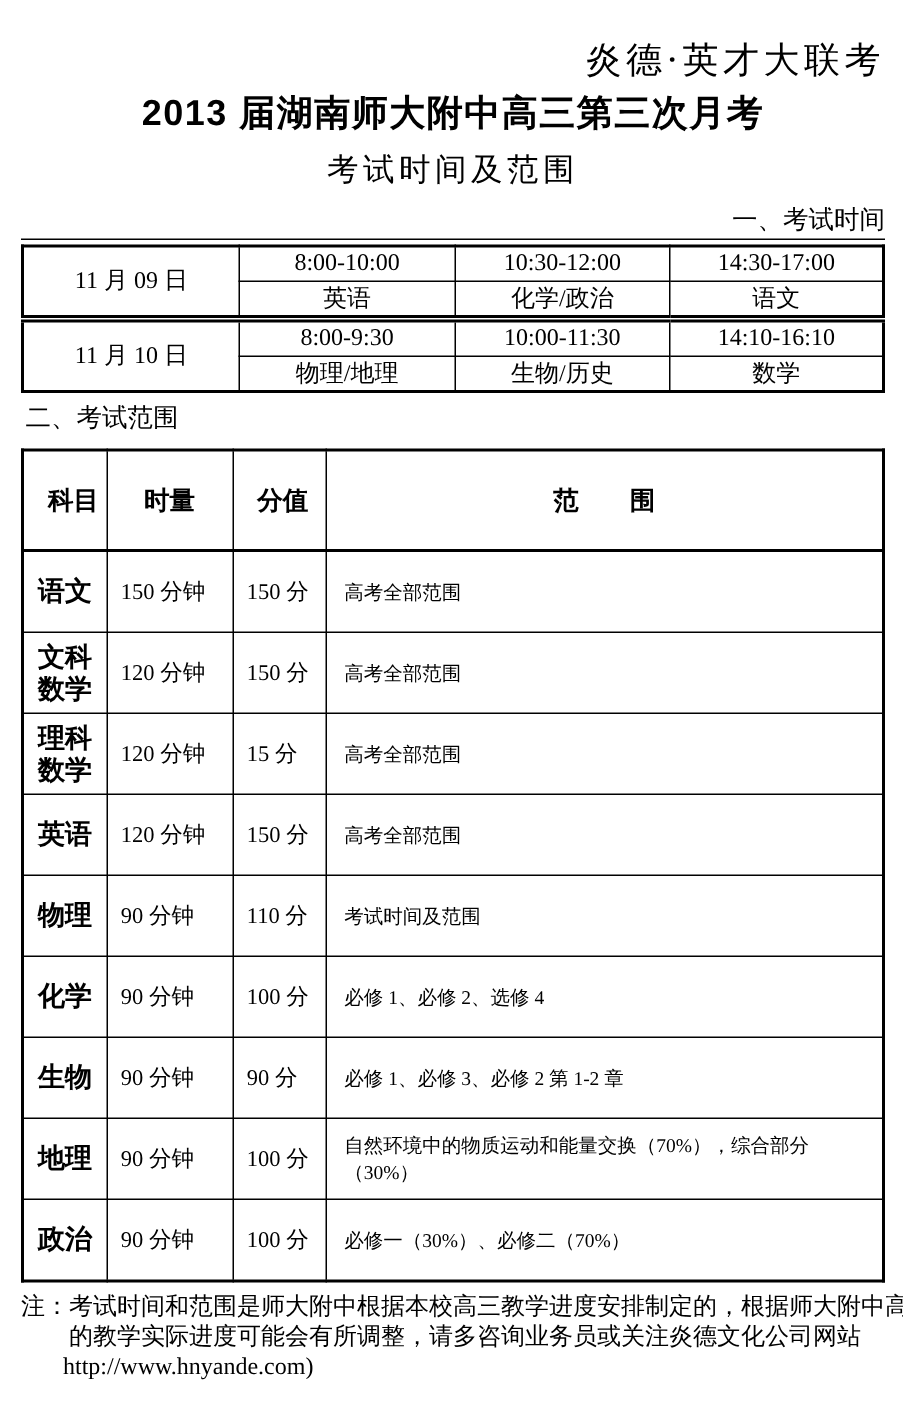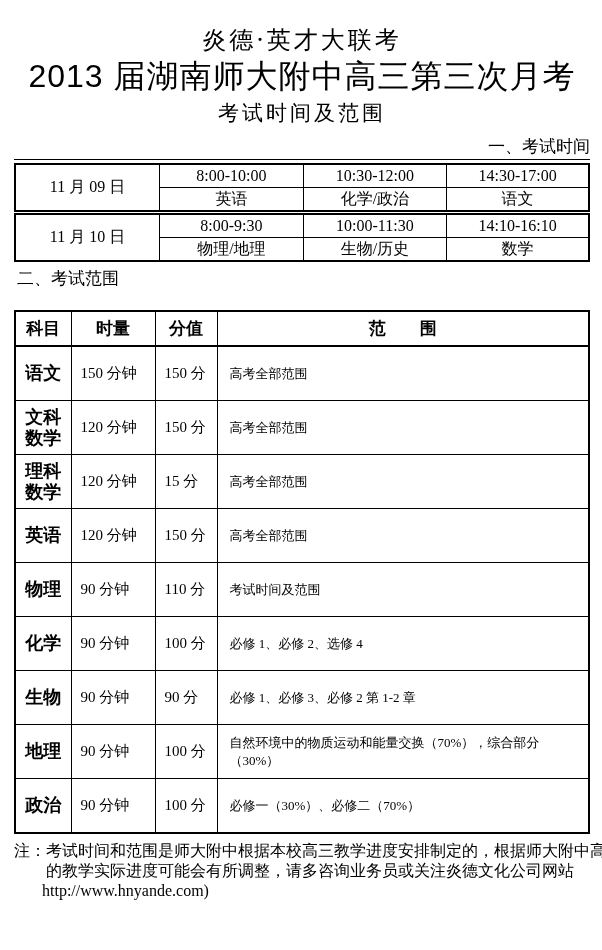--- a/index.html
+++ b/index.html
@@ -9,63 +9,63 @@
     color: #000;
   }
   .page {
     box-sizing: border-box;
     width: 602px; height: 950px;
     padding: 24px 12px 0 14px;
     background: #fff;
   }
   
   .brand {
-    text-align: center;
+    text-align: right;
     font-family: "DejaVu Serif", "Liberation Serif", serif;
     font-size: 24px; letter-spacing: 3px; line-height: 32px;
   }
   .main-title {
     text-align: center;
     font-family: "Liberation Sans", sans-serif;
-    font-weight: normal; font-size: 32px; letter-spacing: 1px;
+    font-weight: bold; font-size: 24px; letter-spacing: 1px;
     line-height: 36px; margin-top: 2px;
   }
   .subtitle {
     text-align: center;
     font-family: "DejaVu Serif", "Liberation Serif", serif;
     font-size: 21px; letter-spacing: 3px; line-height: 28px; margin-top: 5px;
   }
   .date-line {
     text-align: center;
     font-family: "Liberation Serif", serif;
     font-size: 17px; line-height: 22px; margin-top: 8px;
   }
   
   .sec-heading {
     font-size: 17px; line-height: 21px; padding: 0 0 2px 3px;
   }
   .sec-heading.underlined { border-bottom: 1px solid #000; margin-top: 9px; text-align: right; }
-  .sec-heading.plain { margin-top: 6px; margin-bottom: 19px; font-family: Liberation Serif, serif; }
+  .sec-heading.plain { margin-top: 6px; margin-bottom: 8px; font-family: Liberation Serif, serif; }
   
   table { border-collapse: collapse; width: 100%; table-layout: fixed; }
   .t1 { border: 2px solid #000; margin-top: 3px; }
   .t1 td {
     border: 1px solid #000;
     text-align: center; vertical-align: middle;
     height: 22px; padding: 0;
     font-family: "Liberation Serif", serif; font-size: 16px;
   }
   .t1 td.date-cell { font-size: 16px; }
   .t1 tr.dbl td, .t1 td.dbl { border-bottom: 5px double #000; }
   
   .t2 { border: 2px solid #000; margin-top: 2px; }
   .t2 th {
     border: 1px solid #000; border-bottom: 2px solid #000;
     height: 33px; vertical-align: middle; text-align: center;
-    font-size: 17px; font-weight: bold; padding: 0;
+    font-size: 17px; font-weight: bold; padding: 16px;
     white-space: pre;
   }
   .t2 td {
     border: 1px solid #000; height: 53px; vertical-align: middle; padding: 0;
   }
   .t2 td.subj {
     text-align: center; font-weight: bold; font-size: 18px;
     line-height: 1.15; white-space: pre-line;
   }
   .t2 td.dur, .t2 td.score {

